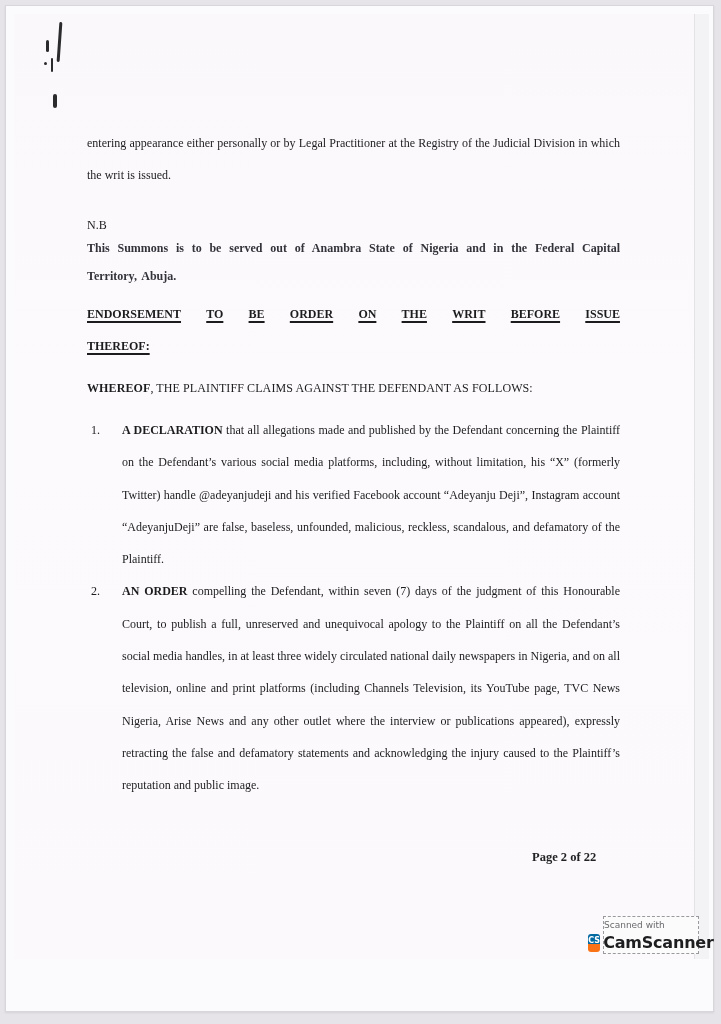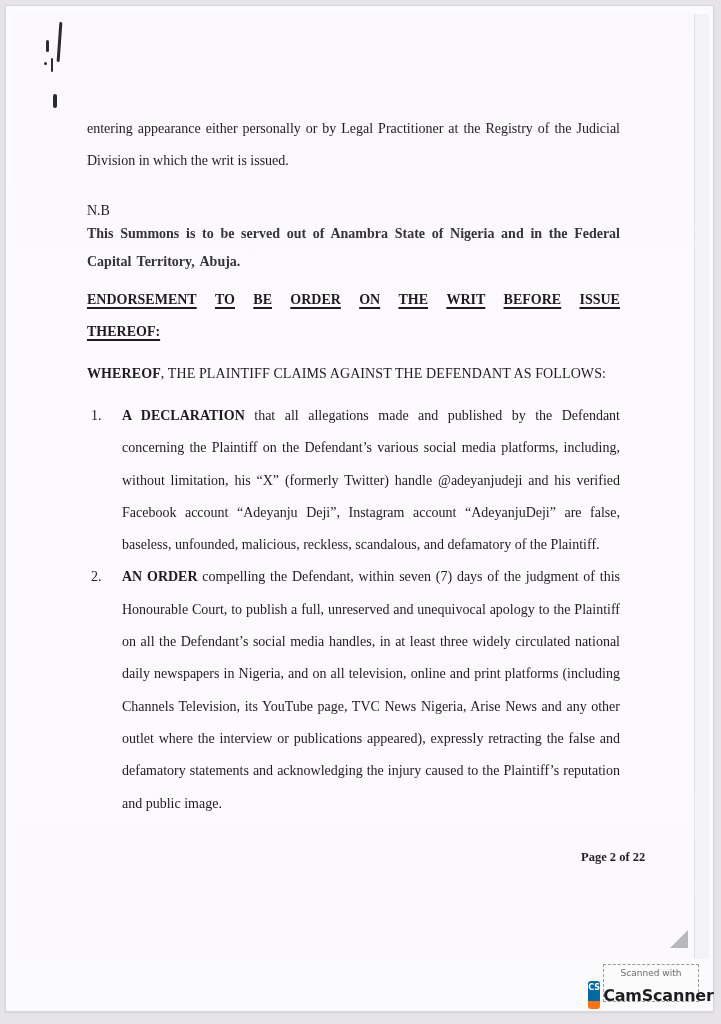--- a/index.html
+++ b/index.html
@@ -58,24 +58,24 @@
       left: 670px;
       top: 930px;
       width: 0;
       height: 0;
       border-left: 18px solid transparent;
       border-bottom: 18px solid #b8b7bb;
     }
     .content {
       position: absolute;
       left: 87px;
-      top: 113px;
+      top: 127px;
       width: 533px;
       color: #1c1c1f;
-      font-size: 14px;
+      font-size: 12px;
       line-height: 32px;
     }
     .content p {
       margin: 0;
       text-align: justify;
     }
     .para-intro {
       margin-bottom: 0;
     }
     .nb-label {
@@ -123,53 +123,52 @@
     ol.claims li .num {
       position: absolute;
       left: 4px;
       top: 0;
     }
     ol.claims li .lead {
       font-weight: bold;
     }
     .page-number {
       position: absolute;
-      left: 581px;
+      left: 532px;
       top: 850px;
       font-size: 12.5px;
       font-weight: bold;
       color: #222226;
     }
     .camscanner {
       position: absolute;
       left: 603px;
-      top: 964px;
+      top: 916px;
       width: 94px;
       height: 36px;
       border: 1px dashed #9a9a9e;
       background: #fbfbfb;
       font-family: "DejaVu Sans", "Liberation Sans", sans-serif;
-      text-align: center;
     }
     .camscanner .top {
       font-size: 9px;
       color: #6a6a6e;
       margin-top: 3px;
       line-height: 11px;
     }
     .camscanner .brand {
       display: flex;
       align-items: center;
       justify-content: center;
       gap: 3px;
       margin-top: 2px;
     }
     .camscanner .logo {
       width: 16px;
-      height: 28px;
+      height: 18px;
       background: #0369a1;
       border-radius: 3px;
       color: #fff;
       font-size: 8px;
       line-height: 14px;
       font-weight: bold;
       border-bottom: 8px solid #f97316;
       box-sizing: border-box;
     }
     .camscanner .name {

